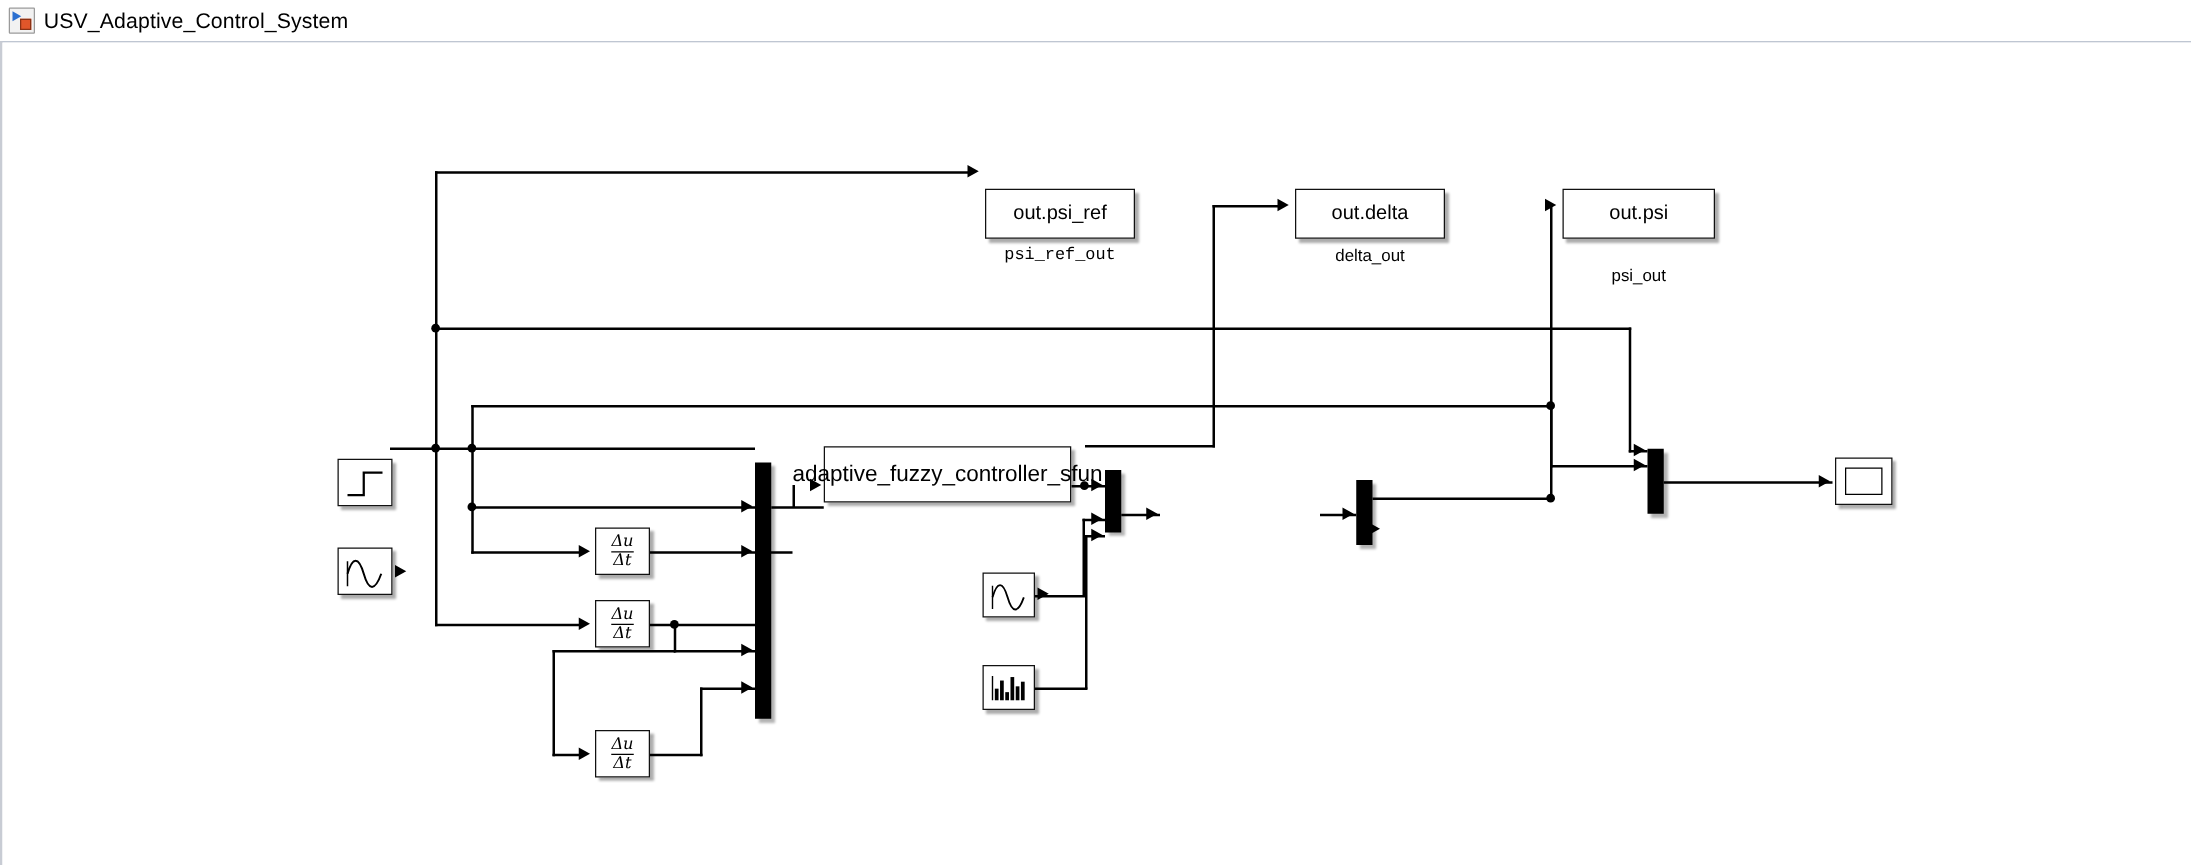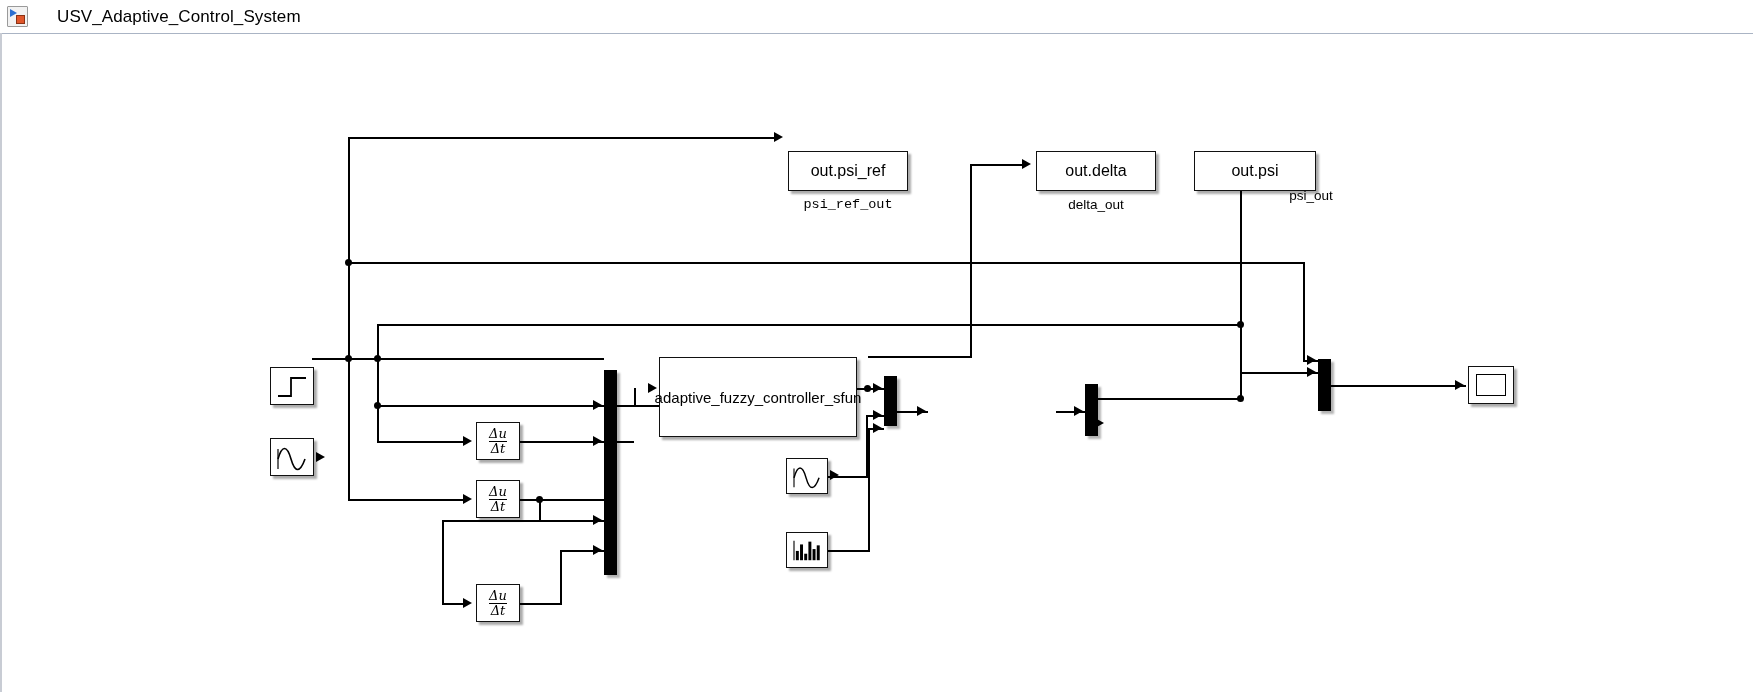--- a/index.html
+++ b/index.html
@@ -26,21 +26,21 @@
     position:absolute;left:2px;top:2px;width:0;height:0;
     border-left:7px solid #2b6fd0;
     border-top:4px solid transparent;
     border-bottom:4px solid transparent;
   }
   #titlebar .tb-icon .sq{
     position:absolute;right:2px;bottom:2px;width:7px;height:7px;
     background:#e0562a;border:1px solid #8a3215;
   }
   #titlebar .tb-title{
-    font-size:17px;color:#000;letter-spacing:0.1px;white-space:nowrap;margin-left:22px;
+    font-size:17px;color:#000;letter-spacing:0.1px;white-space:nowrap;
   }
   
   #leftrule{
     position:absolute;left:0;top:33px;width:2px;height:659px;background:#c8ccd4;
   }
   #canvas{
     position:absolute;left:2px;top:34px;width:1751px;height:658px;
     background:#ffffff;overflow:hidden;
   }
   
@@ -220,21 +220,21 @@
       <span class="den">Δt</span>
     </span>
   </div>
   <div class="blk" style="left:474px;top:550px;width:44px;height:38px;">
     <span class="frac">
       <span class="num">Δu</span>
       <span class="den">Δt</span>
     </span>
   </div>
 
-  <div class="blk" style="left:657px;top:323px;width:198px;height:80px;font-size:15px;">adaptive_fuzzy_controller_sfun</div>
+  <div class="blk" style="left:657px;top:323px;width:198px;height:45px;font-size:18px;">adaptive_fuzzy_controller_sfun</div>
 
 
   <div class="blk" style="left:784px;top:424px;width:42px;height:36px;">
     <svg class="icon" width="32" height="26" viewBox="0 0 34 28">
       <polyline points="3,26 3,6" fill="none" stroke="#000" stroke-width="1.2"></polyline>
       <path d="M3,16 C7,2 12,2 16,16 C20,30 25,30 30,16" fill="none" stroke="#000" stroke-width="1.6"></path>
     </svg>
   </div>
   <div class="arr" style="left:828px;top:436px;"></div>
 
@@ -249,20 +249,20 @@
       <rect x="27.5" y="9" width="3.2" height="16" fill="#000"></rect>
     </svg>
   </div>
 
   <div class="blk" style="left:786px;top:117px;width:120px;height:40px;font-size:16px;">out.psi_ref</div>
   <div class="lbl" style="left:786px;top:163px;width:120px;font-family:Liberation Mono, monospace;">psi_ref_out</div>
 
   <div class="blk" style="left:1034px;top:117px;width:120px;height:40px;font-size:16px;">out.delta</div>
   <div class="lbl" style="left:1034px;top:163px;width:120px;">delta_out</div>
 
-  <div class="blk" style="left:1192px;top:117px;width:122px;height:40px;font-size:16px;">out.psi</div>
-  <div class="lbl" style="left:1248px;top:154px;width:122px;">psi_out</div>
+  <div class="blk" style="left:1248px;top:117px;width:122px;height:40px;font-size:16px;">out.psi</div>
+  <div class="lbl" style="left:1248px;top:179px;width:122px;">psi_out</div>
 
   <div class="blk" style="left:1466px;top:332px;width:46px;height:38px;">
     <div style="width:28px;height:20px;border:1.6px solid #000;background:#fff;"></div>
   </div>
 
 </div>
 
 </body></html>

